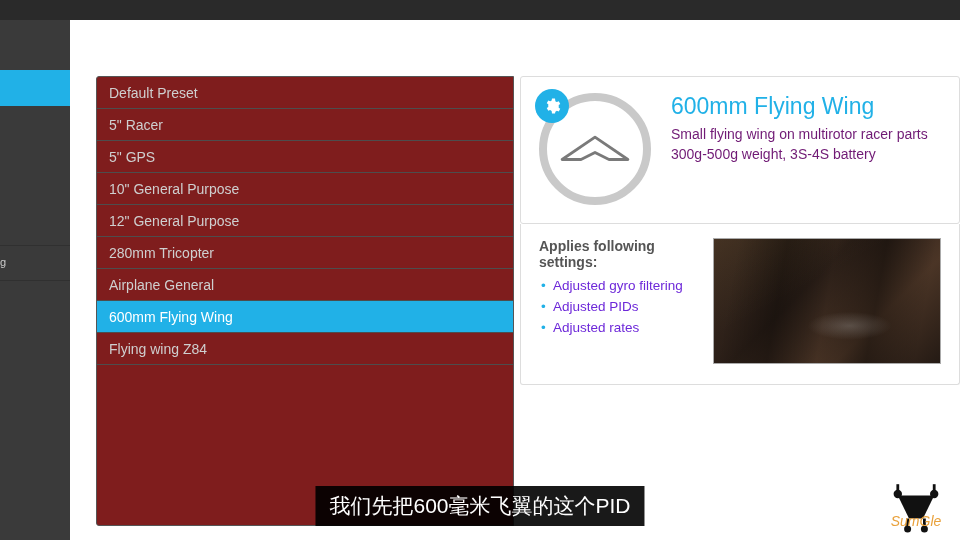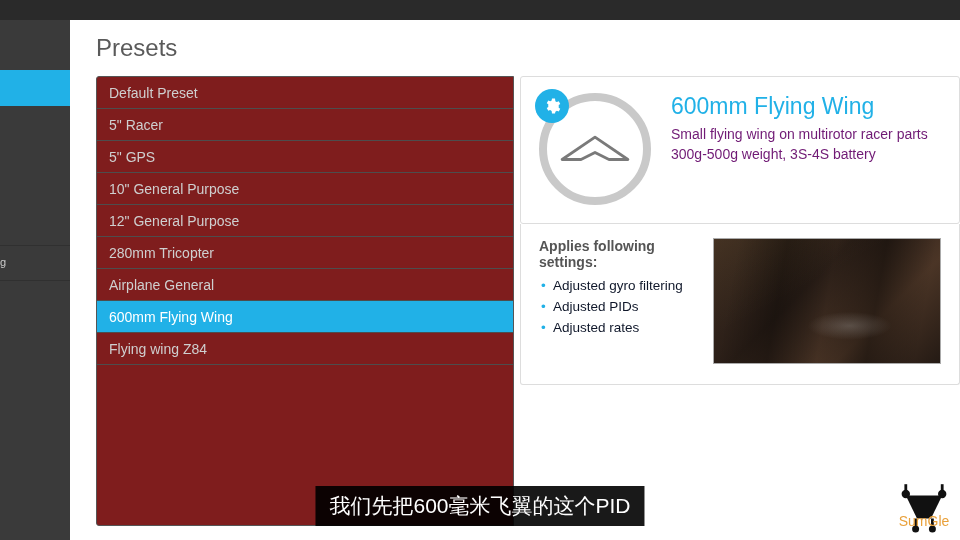--- a/index.html
+++ b/index.html
@@ -20,44 +20,43 @@
   .ring { width: 112px; height: 112px; border: 8px solid #c9c9c9; border-radius: 50%; display: flex; align-items: center; justify-content: center; background: #fff; }
   .wing-svg { width: 70px; height: 40px; }
   .gear-badge { position: absolute; top: -4px; left: -4px; width: 34px; height: 34px; background: #21b1e7; border-radius: 50%; display: flex; align-items: center; justify-content: center; }
   .gear-badge svg { width: 18px; height: 18px; fill: #fff; }
   .card-text h2 { color: #21b1e7; font-size: 23px; font-weight: 400; margin-bottom: 4px; }
   .card-text .desc { color: #701a75; font-size: 14px; line-height: 1.45; }
   .applies { border: 1px solid #ddd; border-top: none; border-radius: 0 0 3px 3px; padding: 14px 18px 20px 18px; display: flex; gap: 24px; align-items: flex-start; }
   .applies-left { flex: 1; }
   .applies-left h3 { color: #555; font-size: 14px; font-weight: 600; margin-bottom: 6px; }
   .applies-left ul { list-style: none; }
-  .applies-left li { color: #0f172a; font-size: 13.5px; line-height: 1.55; padding-left: 14px; position: relative; }
+  .applies-left li { color: #6d28d9; font-size: 13.5px; line-height: 1.55; padding-left: 14px; position: relative; }
   .applies-left li::before { content: "•"; position: absolute; left: 2px; color: #21b1e7; }
   .thumb { width: 228px; height: 126px; background: linear-gradient(135deg,#3a2a20 0%,#2a1e17 40%,#4b3526 70%,#241a14 100%); border: 1px solid #aaa; position: relative; overflow: hidden; }
   .thumb::after { content:""; position:absolute; inset:0; background:
       radial-gradient(ellipse 60px 20px at 60% 70%, rgba(200,200,200,0.25), transparent 70%),
       linear-gradient( to bottom right, rgba(255,200,80,0.05), transparent 40%),
       linear-gradient( 100deg, transparent 10%, rgba(0,0,0,0.35) 30%, transparent 50%, rgba(0,0,0,0.4) 70%, transparent 90%);
   }
   .subtitle { position: absolute; bottom: 14px; left: 50%; transform: translateX(-50%); background: rgba(0,0,0,0.9); color: #fff; font-size: 21px; padding: 6px 14px; white-space: nowrap; }
-  .logo { position: absolute; right: 0; bottom: 4px; width: 72px; height: 56px; }
+  .logo { position: absolute; right: 8px; bottom: 4px; width: 72px; height: 56px; font-style: italic; }
   .logo svg { width: 100%; height: 100%; }
 </style>
 </head>
 <body>
 
 <div class="topbar"></div>
 
 <div class="leftrail">
   <div class="sel"></div>
   <div class="sep">g</div>
 </div>
 
 <div class="content">
-  <div class="title">Presets</div>
 
   <div class="panels">
 
     <div class="preset-list">
       <div class="preset-item">Default Preset</div>
       <div class="preset-item">5" Racer</div>
       <div class="preset-item">5" GPS</div>
       <div class="preset-item">10" General Purpose</div>
       <div class="preset-item">12" General Purpose</div>
       <div class="preset-item">280mm Tricopter</div>

